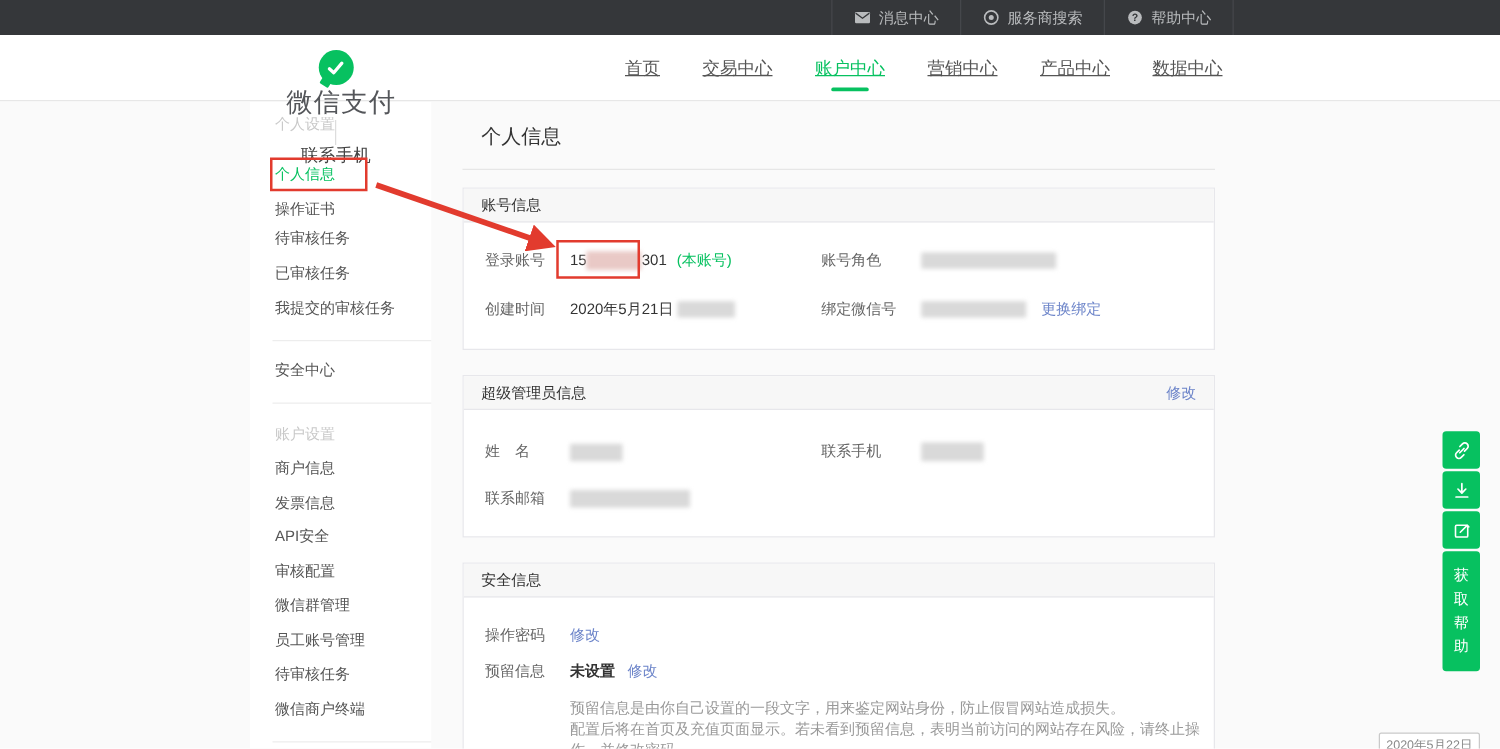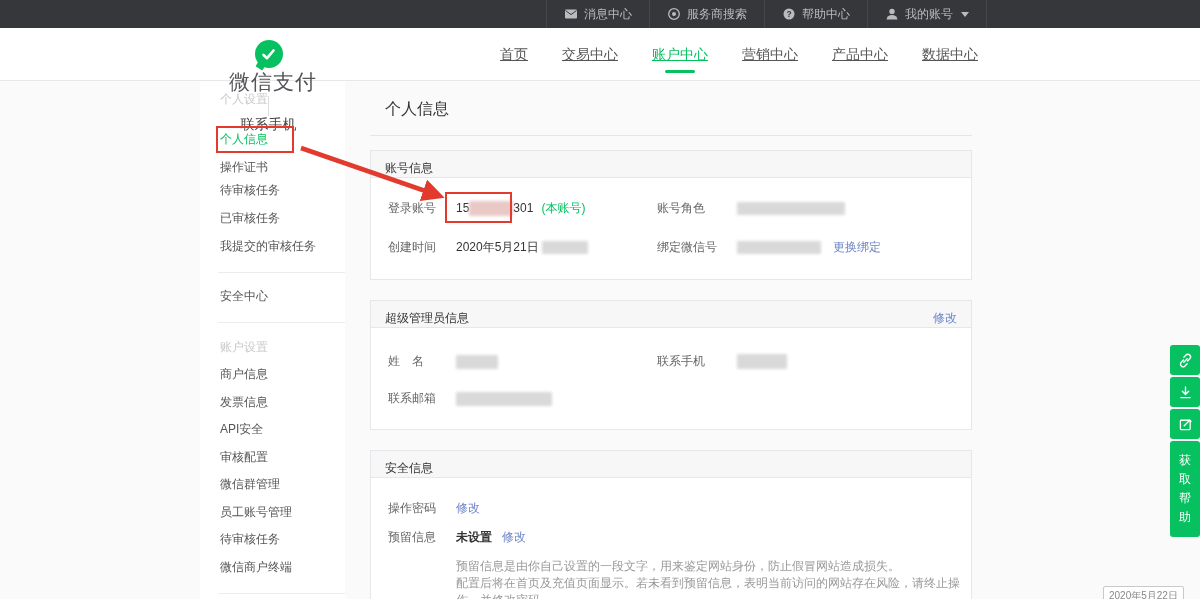--- a/index.html
+++ b/index.html
@@ -33,37 +33,37 @@
   .side-el { position:absolute; left:20px; height:28px; line-height:28px; color:#555; cursor:pointer; white-space:nowrap; }
   .side-el.head { color:#c9c9c9; cursor:default; }
   .side-el.active { color:#07c160; }
   .side-divider { position:absolute; left:18px; right:0; height:1px; background:#ededed; }
 
   
   .main { position:absolute; left:370px; width:602px; top:0; font-size:12px; }
   .page-title { font-size:16px; color:#333; padding:18px 0 15px 15px; }
   .title-hr { border-bottom:1px solid #e6e6e6; }
   .card { background:#fff; border:1px solid #e7e7eb; margin-top:14px; }
-  .card-header { height:27px; background:#f7f7f7; border-bottom:1px solid #e7e7eb; padding:0 14px; font-size:12px; color:#333; display:flex; justify-content:space-between; align-items:flex-end; }
+  .card-header { height:27px; background:#f7f7f7; border-bottom:1px solid #e7e7eb; padding:0 14px; font-size:12px; color:#333; display:flex; justify-content:space-between; align-items:center; }
   .row { display:flex; align-items:center; }
   .label { width:68px; margin-left:17px; color:#666; flex:none; }
   .label-r { width:80px; color:#666; flex:none; }
   .pair-left { width:286px; display:flex; align-items:center; flex:none; }
   .value { color:#333; }
   .link { color:#6c84c9; cursor:pointer; text-decoration:none; }
   .redact { display:inline-block; background:#d9d9d9; border-radius:1px; filter:blur(1.6px); vertical-align:middle; }
   .redact.pink { background:#e9c9c6; }
   .desc { color:#999; line-height:17px; margin-left:85px; }
 
   
   .anno-box { position:absolute; border:2px solid #e23b2e; z-index:6; pointer-events:none; }
   .anno-arrow { position:absolute; left:0; top:0; width:100%; height:100%; z-index:6; pointer-events:none; }
 
   
-  .fab { position:absolute; right:0; top:264px; width:30px; z-index:5; }
+  .fab { position:absolute; right:0; top:264px; width:46px; z-index:5; }
   .fab-btn { width:30px; height:30px; background:#07c160; border-radius:3px; margin-bottom:2px; display:flex; align-items:center; justify-content:center; cursor:pointer; }
   .fab-help { width:30px; background:#07c160; border-radius:3px; color:#fff; font-size:12px; padding:10px 0 10px 9px; line-height:19px; cursor:pointer; }
   .fab-help span { display:inline-block; width:13px; word-break:break-all; }
 
   
   .date-tip { position:absolute; left:1103px; top:505px; background:#fff; border:1px solid #c9c9c9; border-radius:2px; font-size:10px; color:#888; padding:2px 5px; white-space:nowrap; z-index:4; }
 </style>
 </head>
 <body>
 
@@ -81,28 +81,20 @@
         <circle cx="7" cy="7" r="2" fill="#b9bbbd"></circle>
       </svg>
     <span>服务商搜索</span>
   </div>
   <div class="topbar-item">
     <svg width="14" height="14" viewBox="0 0 14 14">
         <circle cx="7" cy="7" r="5.5" fill="#b9bbbd"></circle>
         <text x="7" y="10" font-size="8.5" fill="#35373a" text-anchor="middle" font-family="Liberation Sans, sans-serif" font-weight="bold">?</text>
       </svg>
     <span>帮助中心</span>
-  </div>
-  <div class="topbar-item">
-    <svg width="14" height="14" viewBox="0 0 14 14">
-        <circle cx="7" cy="4.4" r="2.7" fill="#b9bbbd"></circle>
-        <path d="M1.6 12.6 a5.4 4.6 0 0 1 10.8 0 z" fill="#b9bbbd"></path>
-      </svg>
-    <span>我的账号</span>
-    <span class="caret-down"></span>
   </div>
 </div>
 
 <div class="header">
   <div class="brand">
     <div class="logo-bubble">
       <svg width="17" height="17" viewBox="0 0 17 17">
           <polyline points="3.5,9 7,12.2 13.5,4.5" fill="none" stroke="#fff" stroke-width="2.6" stroke-linecap="round" stroke-linejoin="round"></polyline>
         </svg>
     </div>

